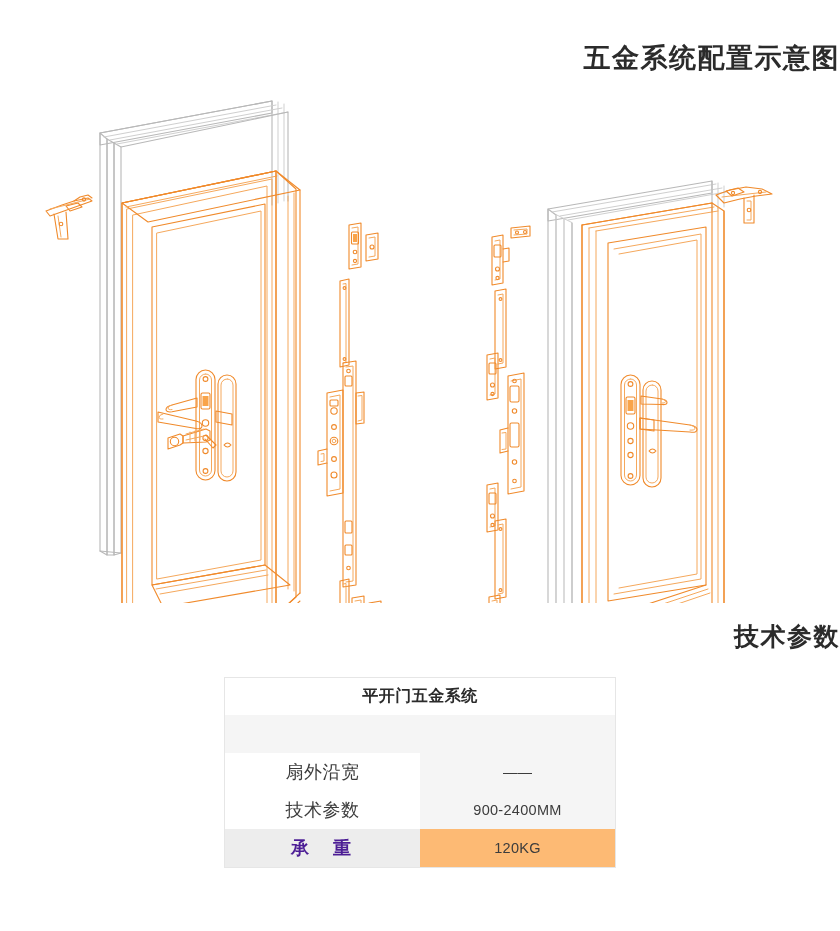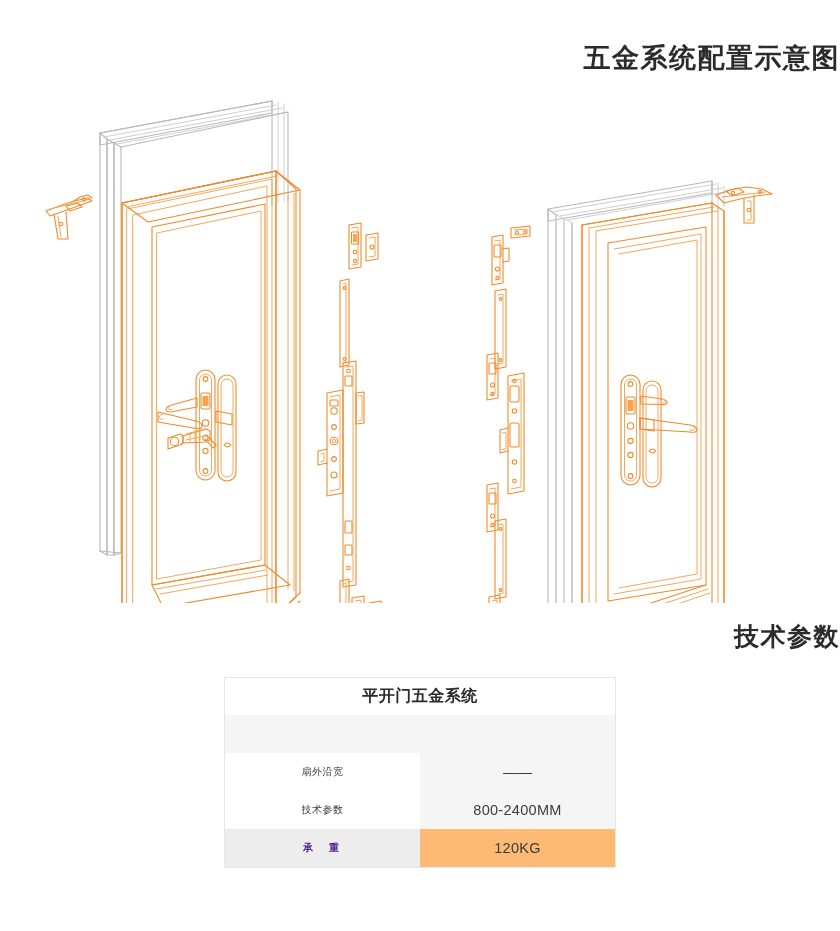--- a/index.html
+++ b/index.html
@@ -65,21 +65,21 @@
   .spec-blank-row td {
     height: 38px;
     background: #f5f5f5;
   }
   .spec-label {
     width: 135px;
     text-align: center;
     height: 38px;
     background: #ffffff;
     color: #3c3c3c;
-    font-size: 10px;
+    font-size: 18px;
     letter-spacing: .5px;
   }
   .spec-value {
     text-align: center;
     height: 38px;
     background: #f5f5f5;
     color: #3c3c3c;
     font-size: 14.5px;
     letter-spacing: .3px;
   }
@@ -459,21 +459,21 @@
       <tr class="spec-blank-row">
         <td></td>
         <td></td>
       </tr>
       <tr>
         <td class="spec-label">扇外沿宽</td>
         <td class="spec-value dash-value">——</td>
       </tr>
       <tr>
         <td class="spec-label">技术参数</td>
-        <td class="spec-value">800-2400MM</td>
+        <td class="spec-value">900-2400MM</td>
       </tr>
       <tr class="spec-row-load">
         <td class="spec-label">承　重</td>
         <td class="spec-value">120KG</td>
       </tr>
     </tbody>
   </table>
 
 </div>
 

